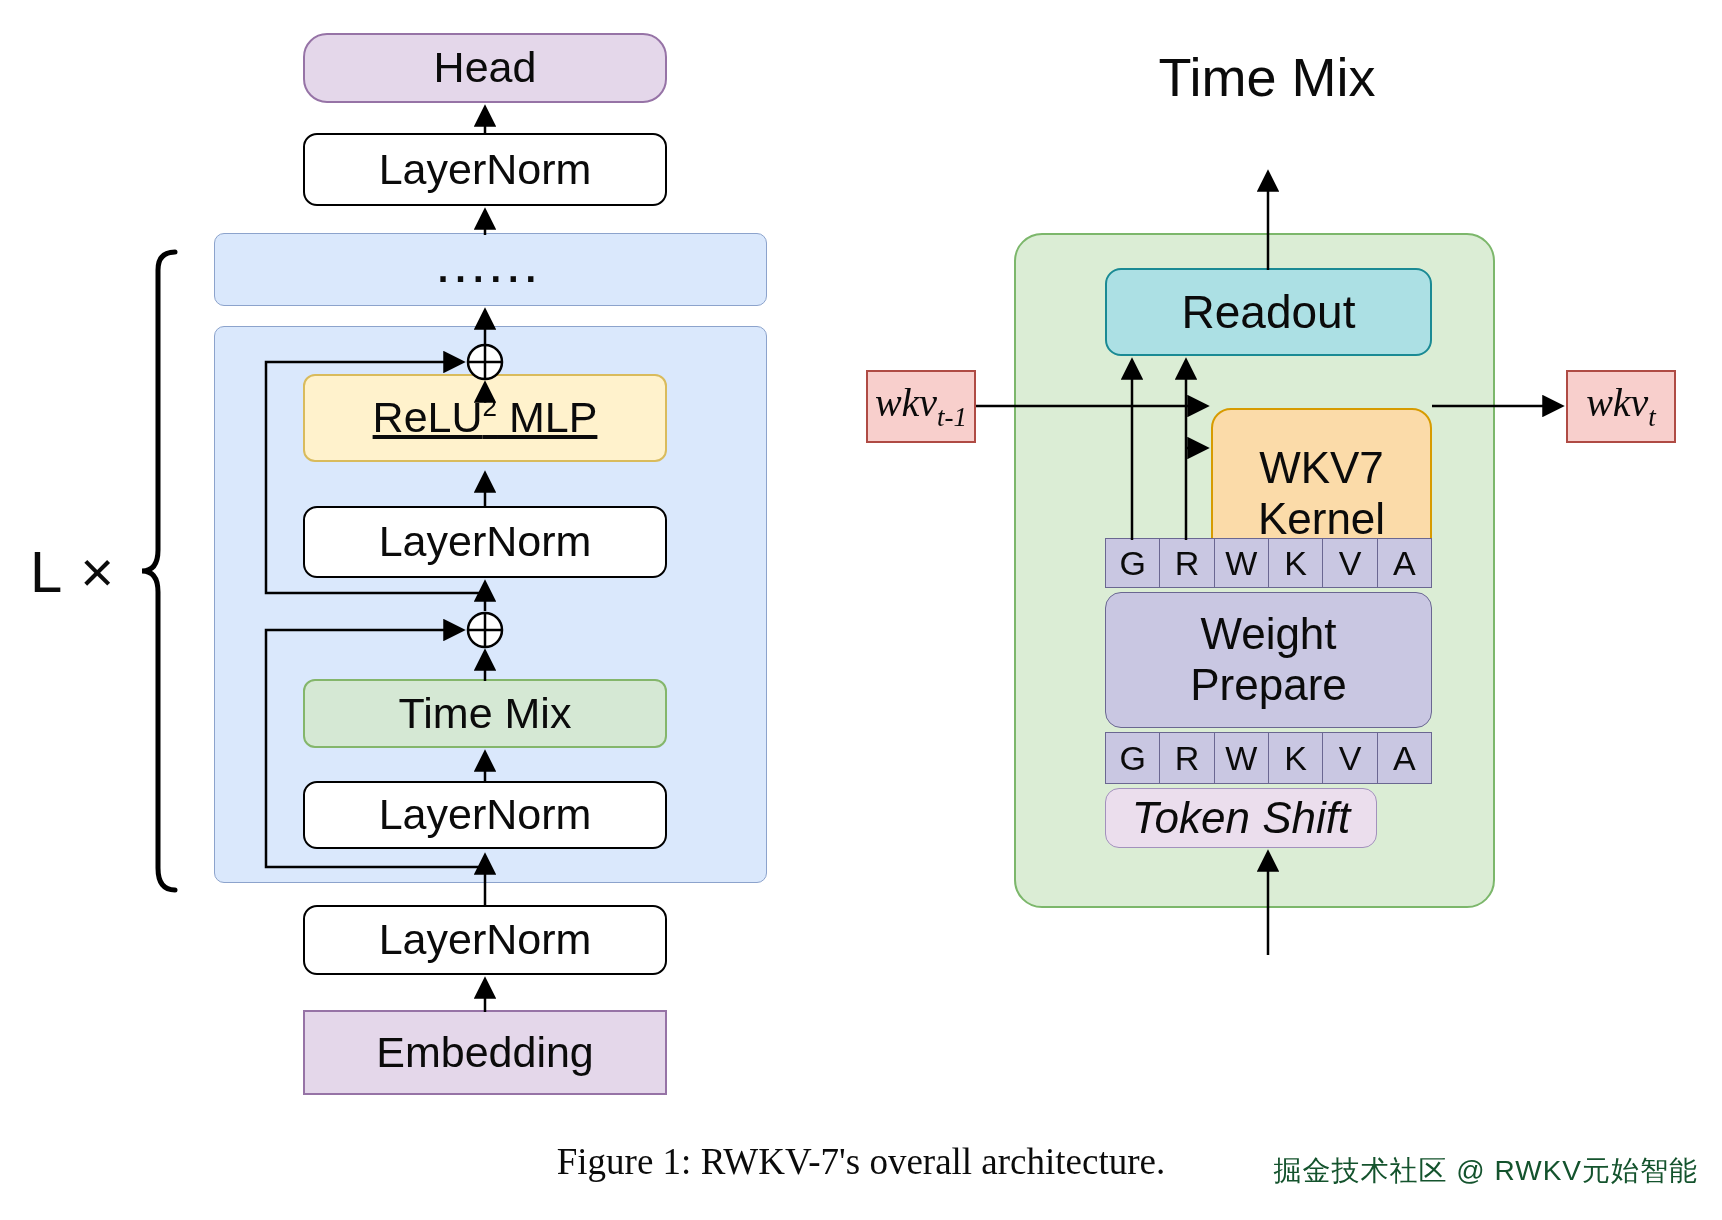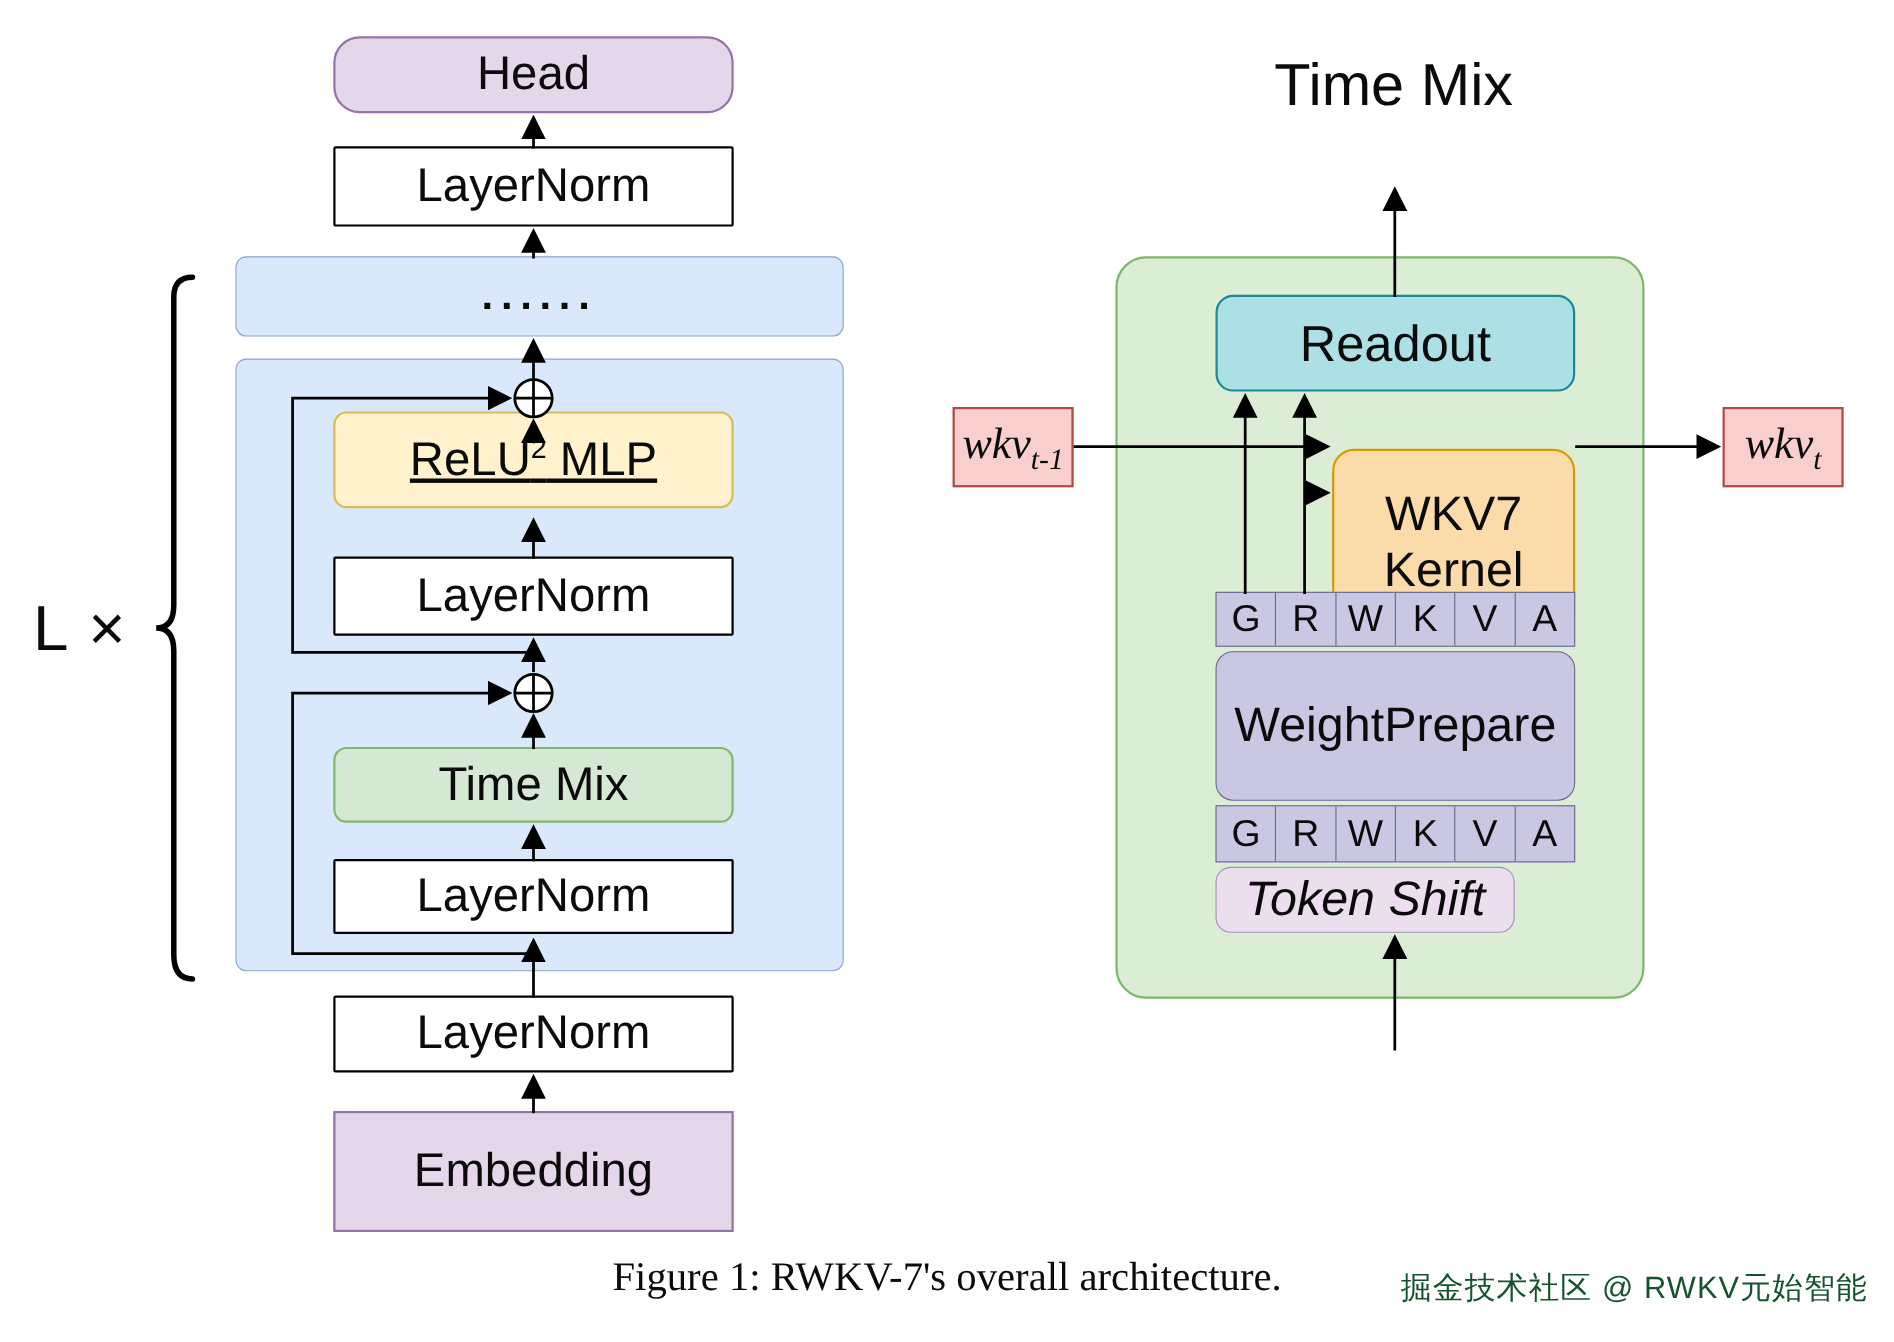--- a/index.html
+++ b/index.html
@@ -3,21 +3,21 @@
 <meta charset="utf-8">
 <style>
   html,body { margin:0; padding:0; background:#ffffff; font-family:"Liberation Sans",sans-serif; }
   #canvas { position:relative; width:1722px; height:1220px; background:#ffffff; overflow:hidden; color:#0b0b0b; }
 
   .box { position:absolute; box-sizing:border-box; display:flex; align-items:center; justify-content:center;
          text-align:center; line-height:1.15; }
 
   
   .purple    { background:var(--purple-fill);  border:2.5px solid var(--purple-stroke); }
-  .whitebox  { background:#ffffff;             border:2.5px solid #000000; border-radius:2px; font-size:43px; }
+  .whitebox  { background:#ffffff;             border:2.5px solid #000000; border-radius:14px; font-size:43px; }
   .bluebox   { background:var(--blue-fill);    border:1.5px solid var(--blue-stroke); border-radius:10px; }
   .yellowbox { background:var(--yellow-fill);  border:2px solid var(--yellow-stroke); border-radius:12px; font-size:43px; }
   .greenbox  { background:var(--green-fill);   border:2px solid var(--green-stroke); border-radius:12px; font-size:43px; }
   .purple    { font-size:43px; }
 
   .dots { font-size:38px; font-weight:bold; letter-spacing:7px; }
 
   .loop-label { position:absolute; font-size:58px; font-weight:400; letter-spacing:2px; }
 
   
@@ -82,21 +82,21 @@
   </div>
 
   <div class="box whitebox lvl3" style="left:303px; top:781px; width:364px; height:68px;">
     <span>LayerNorm</span>
   </div>
 
   <div class="box whitebox lvl3" style="left:303px; top:905px; width:364px; height:70px;">
     <span>LayerNorm</span>
   </div>
 
-  <div class="box purple lvl3" style="left:303px; top:1010px; width:364px; height:110px;">
+  <div class="box purple lvl3" style="left:303px; top:1010px; width:364px; height:85px;">
     <span>Embedding</span>
   </div>
 
   <div class="loop-label" style="left:30px; top:538px;">L ×</div>
 
   <div class="panel-title" style="left:1097px; top:46px; width:340px; text-align:center;">Time Mix</div>
 
   <div class="box container-green lvl1" style="left:1014px; top:233px; width:481px; height:675px;"></div>
 
   <div class="box tealbox lvl3" style="left:1105px; top:268px; width:327px; height:88px;">
@@ -110,21 +110,21 @@
 
   <div class="lane-row lvl3" style="left:1105px; top:538px; width:327px; height:50px;">
     <div class="lane-cell">G</div>
     <div class="lane-cell">R</div>
     <div class="lane-cell">W</div>
     <div class="lane-cell">K</div>
     <div class="lane-cell">V</div>
     <div class="lane-cell">A</div>
   </div>
 
-  <div class="box lavbox rounded lvl3" style="left:1105px; top:592px; width:327px; height:136px; flex-direction:row;">
+  <div class="box lavbox rounded lvl3" style="left:1105px; top:592px; width:327px; height:136px; flex-direction:column;">
     <div>Weight</div>
     <div>Prepare</div>
   </div>
 
   <div class="lane-row lvl3" style="left:1105px; top:732px; width:327px; height:52px;">
     <div class="lane-cell">G</div>
     <div class="lane-cell">R</div>
     <div class="lane-cell">W</div>
     <div class="lane-cell">K</div>
     <div class="lane-cell">V</div>

